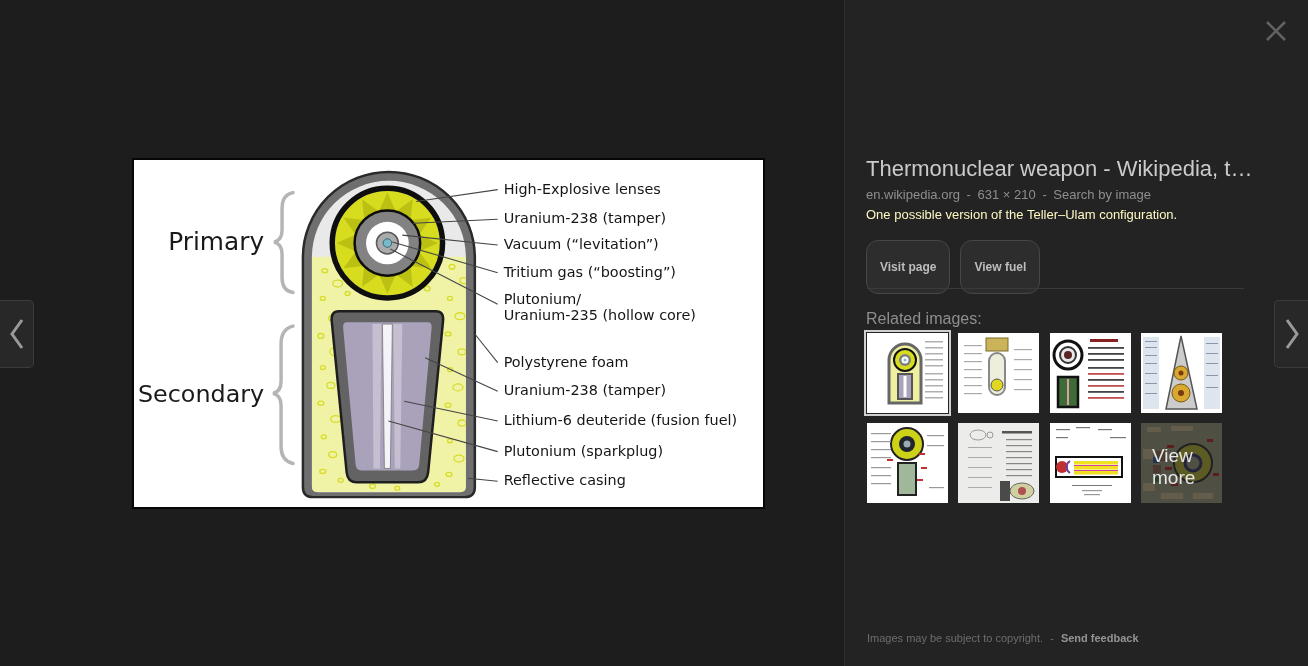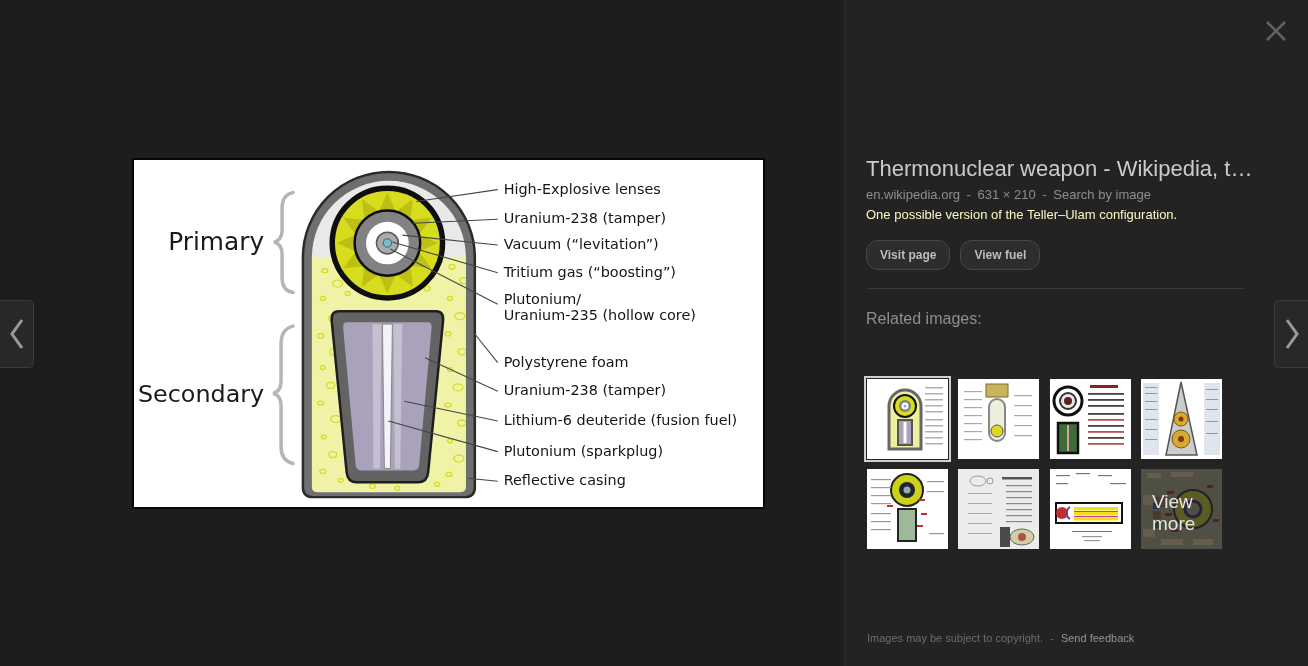--- a/index.html
+++ b/index.html
@@ -22,36 +22,36 @@
              background:none;border:none;padding:0;cursor:pointer;}
   .page-title{position:absolute;left:21px;top:156px;width:415px;font-size:22px;
               color:#cbcbcb;white-space:nowrap;overflow:hidden;}
   .meta-line{position:absolute;left:21px;top:187px;font-size:13px;color:#8e8e8e;}
   .meta-line .sep{margin:0 3px;}
   .meta-line .search-link{cursor:pointer;}
   .desc-line{position:absolute;left:21px;top:207px;font-size:13px;color:#fef9c3;}
   .btn-row{position:absolute;left:21px;top:240px;display:flex;gap:10px;}
   .gbtn{background:#2d2d2d;border:1px solid #474747;border-radius:12px;color:#bdbdbd;
         font-family:"Liberation Sans",sans-serif;font-size:12px;font-weight:bold;
-        padding:7px 13px;cursor:pointer;}
+        padding:19px 13px;cursor:pointer;}
   .divider{position:absolute;left:22px;top:288px;width:377px;height:1px;background:#3a3a3a;}
   .related-label{position:absolute;left:21px;top:310px;font-size:16px;color:#8e8e8e;}
   .thumb-grid{position:absolute;left:22px;top:333px;width:412px;height:172px;}
-  .thumb{position:absolute;width:81px;height:80px;background:#fff;overflow:hidden;cursor:pointer;margin-top:46px;}
+  .thumb{position:absolute;width:81px;height:80px;background:#fff;overflow:hidden;cursor:pointer;}
   .thumb svg{display:block;}
   .thumb.selected{outline:2px solid #cfcfcf;outline-offset:1px;}
   .t-c1{left:0;top:0;}   .t-c2{left:91px;top:0;}   .t-c3{left:183px;top:0;}   .t-c4{left:274px;top:0;}
   .t-c5{left:0;top:90px;}.t-c6{left:91px;top:90px;}.t-c7{left:183px;top:90px;}.t-c8{left:274px;top:90px;}
   .thumb-overlay{position:absolute;left:0;top:0;width:81px;height:80px;
                  background:rgba(18,18,18,.55);color:#e6e6e6;font-size:19px;line-height:1.15;
                  padding:22px 0 0 11px;box-sizing:border-box;width:81px;}
   .thumb-overlay span{display:block;width:48px;}
   .panel-footer{position:absolute;left:22px;top:632px;font-size:11px;color:#6d6d6d;}
   .panel-footer .sep{margin:0 4px;}
-  .panel-footer .feedback-link{color:#949494;cursor:pointer;}
+  .panel-footer .feedback-link{color:#949494;cursor:pointer;font-weight:bold;}
 </style>
 </head>
 <body>
 
 <div class="stage">
 
   <div class="main-image">
     <svg width="629" height="347" viewBox="0 0 633 351" preserveAspectRatio="none">
 
       <g>

